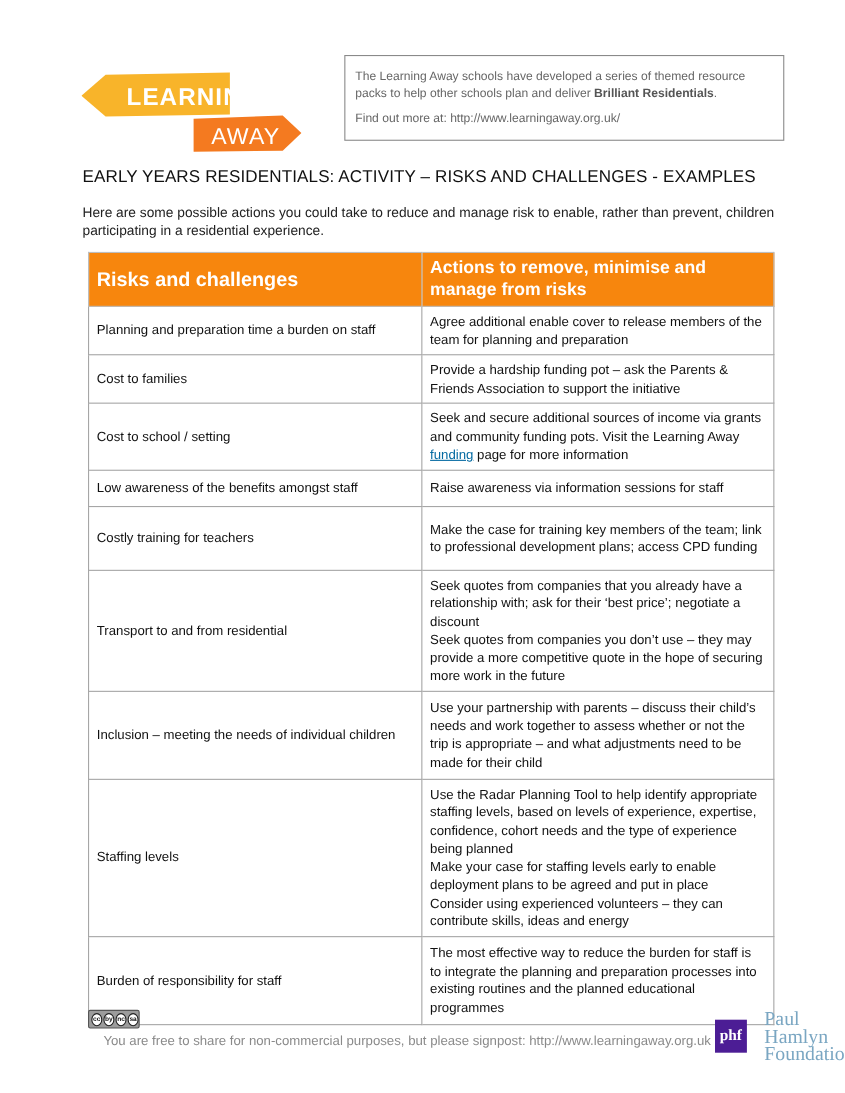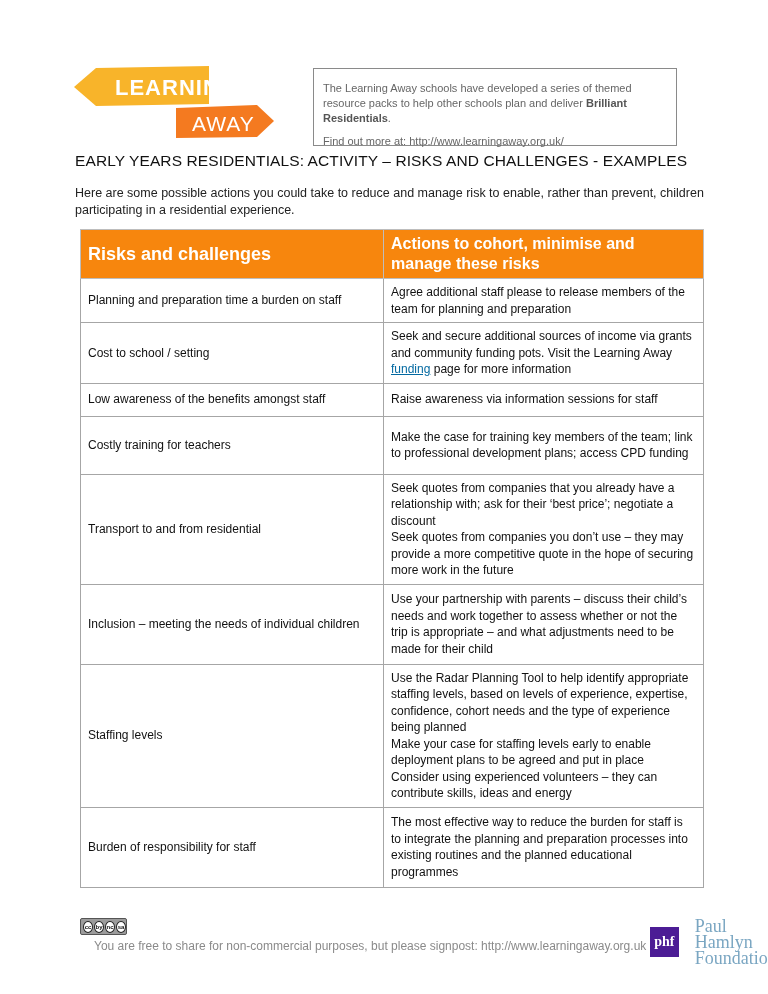--- a/index.html
+++ b/index.html
@@ -1,19 +1,19 @@
 <!DOCTYPE html>
 <html><head>
 <meta charset="utf-8">
 <style>
   html, body { margin: 0; padding: 0; background: #ffffff; }
   body { width: 768px; height: 994px; position: relative; font-family: "Liberation Sans", sans-serif; color: #111; overflow: hidden; }
 
   .logo { position: absolute; left: 74px; top: 62px; width: 210px; height: 80px; }
-  .infobox { position: absolute; left: 313px; top: 68px; width: 364px; height: 78px; border: 1px solid #8a8a8a; box-sizing: border-box; padding: 12px 10px 0 9px; font-size: 11px; color: #666; line-height: 15px; }
+  .infobox { position: absolute; left: 313px; top: 50px; width: 400px; height: 78px; border: 1px solid #8a8a8a; box-sizing: border-box; padding: 12px 10px 0 9px; font-size: 11px; color: #666; line-height: 15px; }
   .infobox p { margin: 0 0 8px 0; }
   .infobox b { color: #555; }
 
   .title { position: absolute; left: 75px; top: 152px; font-size: 15.5px; font-weight: normal; color: #111; letter-spacing: 0.1px; }
   .intro { position: absolute; left: 75px; top: 185px; width: 630px; font-size: 12.5px; line-height: 17px; color: #222; }
 
   table { position: absolute; left: 80px; top: 229px; width: 624px; border-collapse: collapse; font-size: 12px; line-height: 16.5px; color: #111; }
   th { background: #f7860d; color: #fff; text-align: left; font-weight: bold; padding: 4px 7px; border: 1px solid #bdbdbd; vertical-align: middle; }
   th.c1 { font-size: 18px; width: 303px; height: 48px; box-sizing: border-box; }
   th.c2 { font-size: 16px; line-height: 20px; }
@@ -45,28 +45,34 @@
   <p>Find out more at: http://www.learningaway.org.uk/</p>
 </div>
 
 <div class="title">EARLY YEARS RESIDENTIALS: ACTIVITY – RISKS AND CHALLENGES - EXAMPLES</div>
 <div class="intro">Here are some possible actions you could take to reduce and manage risk to enable, rather than prevent, children participating in a residential experience.</div>
 
 <table>
   <thead>
     <tr>
       <th class="c1">Risks and challenges</th>
-      <th class="c2">Actions to cohort, minimise and manage these risks</th>
+      <th class="c2">Actions to remove, minimise and manage from risks</th>
     </tr>
   </thead>
   <tbody>
     <tr style="height:37px">
       <td class="c1">Planning and preparation time a burden on staff</td>
       <td>
-          <span class="line">Agree additional staff please to release members of the team for planning and preparation</span>
+          <span class="line">Agree additional enable cover to release members of the team for planning and preparation</span>
+        </td>
+    </tr>
+    <tr style="height:44px">
+      <td class="c1">Cost to families</td>
+      <td>
+          <span class="line">Provide a hardship funding pot – ask the Parents &amp; Friends Association to support the initiative</span>
         </td>
     </tr>
     <tr style="height:58px">
       <td class="c1">Cost to school / setting</td>
       <td><span>Seek and secure additional sources of income via grants and community funding pots.  Visit the Learning Away </span><a href="#">funding</a><span> page for more information</span></td>
     </tr>
     <tr style="height:33px">
       <td class="c1">Low awareness of the benefits amongst staff</td>
       <td>
           <span class="line">Raise awareness via information sessions for staff</span>

